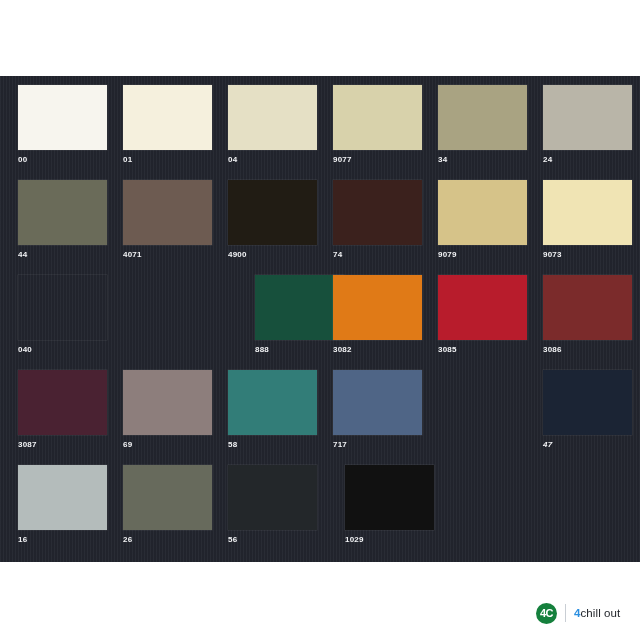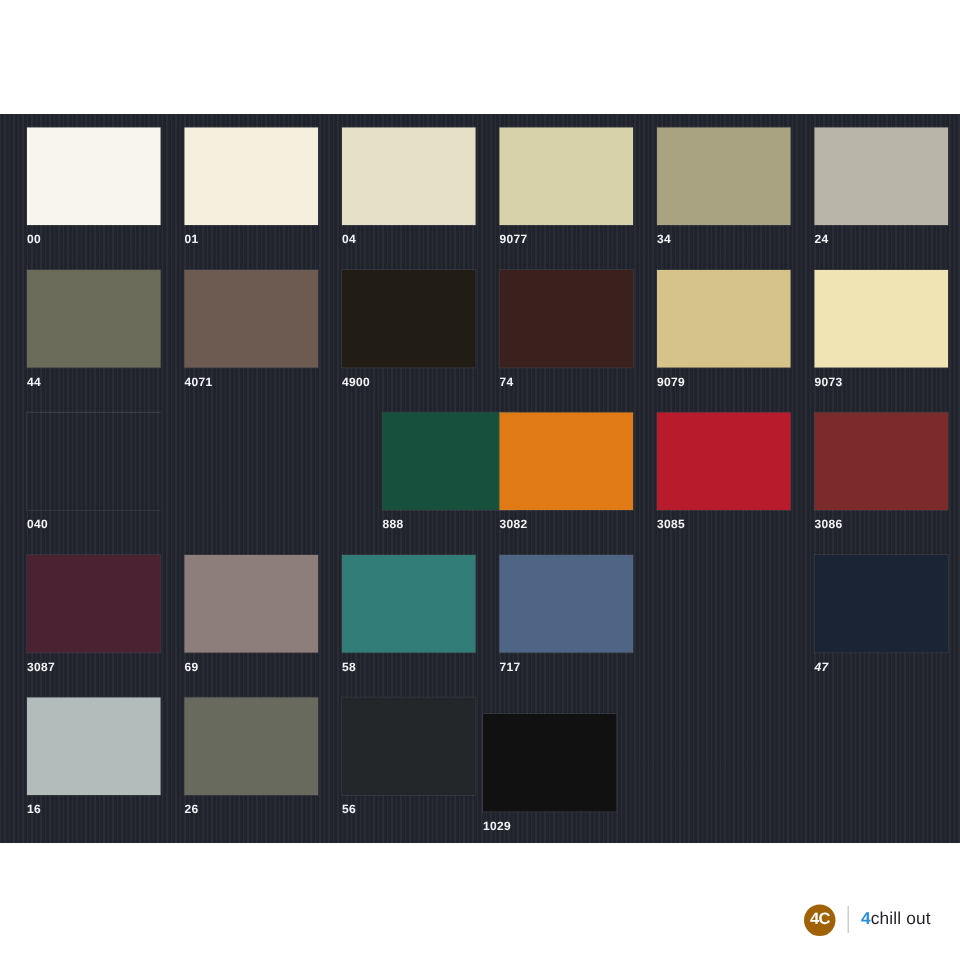--- a/index.html
+++ b/index.html
@@ -89,21 +89,21 @@
     background: #ffffff;
     display: flex;
     align-items: center;
     padding-left: 9px;
     box-sizing: border-box;
   }
   #logo-mark {
     width: 21px;
     height: 21px;
     border-radius: 50%;
-    background: #a16207;
+    background: #15803d;
     color: #ffffff;
     font-family: "Liberation Sans", sans-serif;
     font-size: 11px;
     font-weight: bold;
     line-height: 21px;
     text-align: center;
     letter-spacing: -0.5px;
     flex: 0 0 auto;
   }
   #logo-divider {
@@ -235,21 +235,21 @@
             <span class="swatch-label">16</span>
           </div>
           <div class="swatch-cell" style="left: 105px;">
             <span class="swatch-chip" style="background: rgb(103, 106, 92);"></span>
             <span class="swatch-label">26</span>
           </div>
           <div class="swatch-cell" style="left: 210px;">
             <span class="swatch-chip" style="background: rgb(35, 39, 42);"></span>
             <span class="swatch-label">56</span>
           </div>
-          <div class="swatch-cell" style="left: 304px; margin-top: 11px;">
+          <div class="swatch-cell" style="left: 327px;">
             <span class="swatch-chip" style="background: rgb(17, 17, 17);"></span>
             <span class="swatch-label">1029</span>
           </div>
         </div>
       </div>
 
     <div id="logo-box">
       <div id="logo-mark">4C</div>
       <div id="logo-divider"></div>
       <div id="logo-text">

